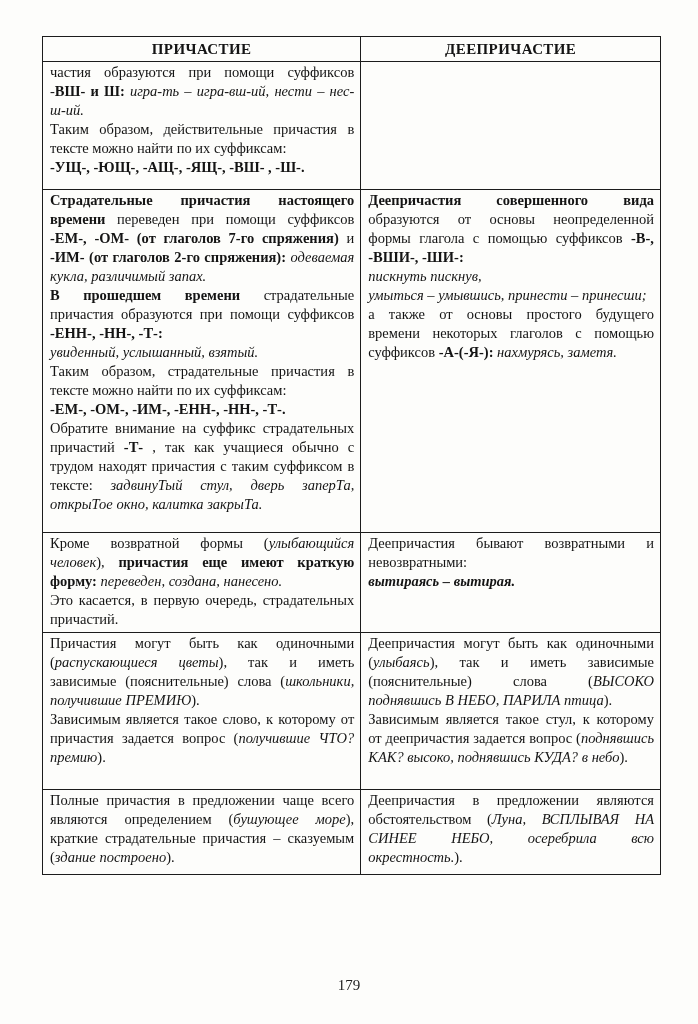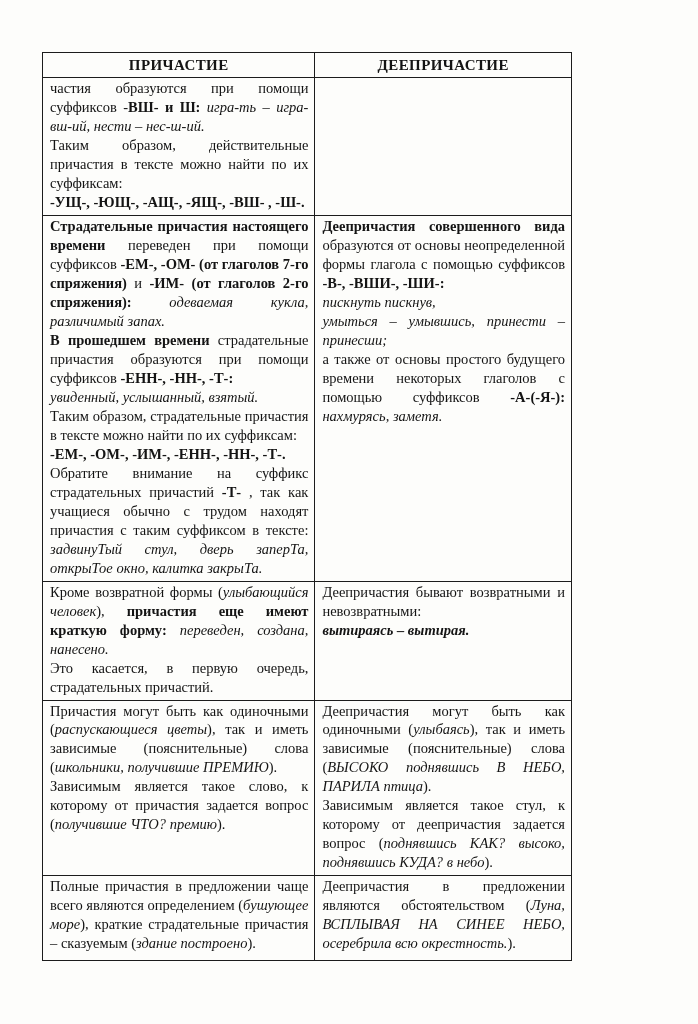--- a/index.html
+++ b/index.html
@@ -12,22 +12,22 @@
     width: 698px;
     height: 1024px;
     background: #fdfdfb;
     font-family: "Liberation Serif", serif;
     color: #141414;
     overflow: hidden;
   }
   table.grammar-table {
     position: absolute;
     left: 42px;
-    top: 52px;
-    width: 530px;
+    top: 36px;
+    width: 619px;
     border-collapse: collapse;
     table-layout: fixed;
   }
   table.grammar-table, th, td {
     border: 1.5px solid #1c1c1c;
   }
   col.col-left  { width: 51.5%; }
   col.col-right { width: 48.5%; }
   th {
     font-weight: bold;
@@ -130,14 +130,15 @@
         <td>
             <p class="para"><span>Полные причастия в предложении чаще всего являются определением (</span><span class="italic">бушующее море</span><span>), краткие страдательные причастия – сказуемым (</span><span class="italic">здание построено</span><span>).</span></p>
           </td>
         <td>
             <p class="para"><span>Деепричастия в предложении являются обстоятельством (</span><span class="italic">Луна, ВСПЛЫВАЯ НА СИНЕЕ НЕБО, осеребрила всю окрестность.</span><span>).</span></p>
           </td>
       </tr>
     </tbody>
   </table>
 
+  <div class="page-number">179</div>
 
 </div>
 
 </body></html>

